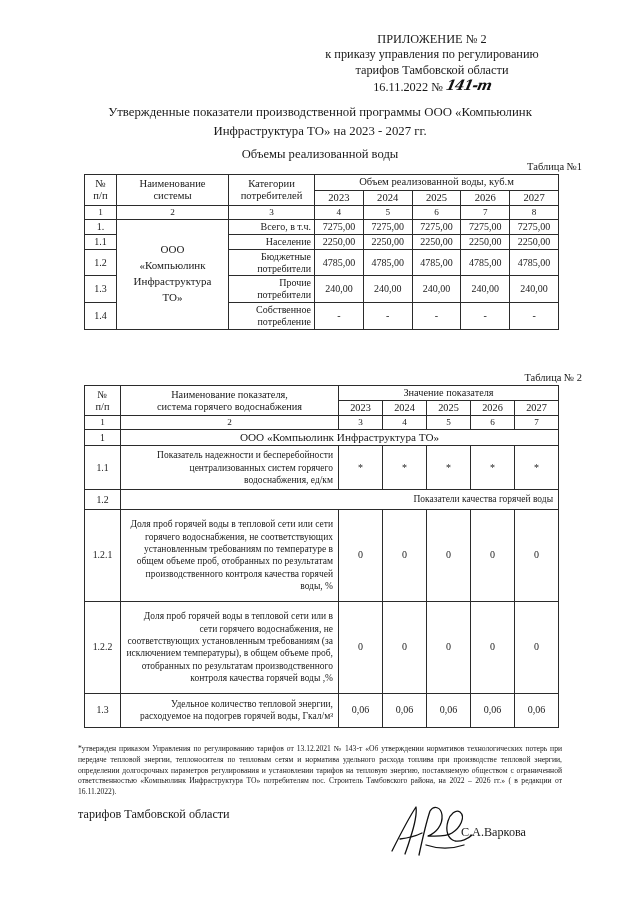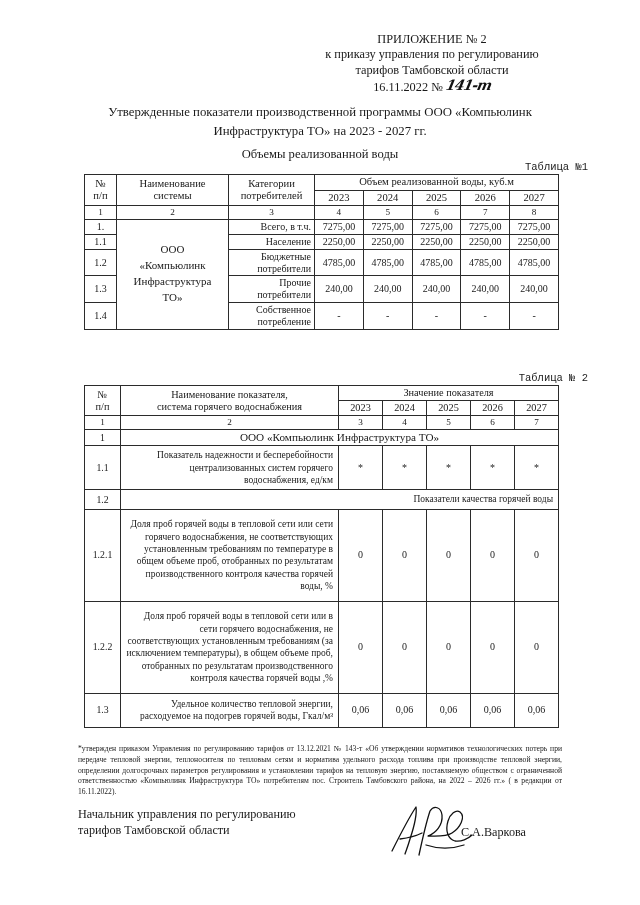--- a/index.html
+++ b/index.html
@@ -69,23 +69,22 @@
   .subtitle {
     position: absolute;
     top: 147px;
     left: 70px;
     width: 500px;
     text-align: center;
     font-size: 12.6px;
   }
   .tbl-caption {
     position: absolute;
-    right: 52px;
+    right: 58px;
     font-size: 10.5px;
-    font-family: Liberation Mono, monospace;
   }
   #cap1 { top: 161px; }
   #cap2 { top: 372px; }
 
   .section2-title {
     position: absolute;
     top: 346px;
     left: 70px;
     width: 500px;
     text-align: center;
@@ -392,21 +391,20 @@
         <td class="c val">0,06</td>
         <td class="c val">0,06</td>
       </tr>
     </tbody>
   </table>
 
   <div class="footnote">*утвержден приказом Управления по регулированию тарифов от 13.12.2021 № 143-т «Об утверждении нормативов технологических потерь при передаче тепловой энергии, теплоносителя по тепловым сетям и норматива удельного расхода топлива при производстве тепловой энергии, определении долгосрочных параметров регулирования и установлении тарифов на тепловую энергию, поставляемую обществом с ограниченной ответственностью «Компьюлинк Инфраструктура ТО» потребителям пос. Строитель Тамбовского района, на 2022 – 2026 гг.» ( в редакции от 16.11.2022).</div>
 
   <div class="sig-block">
     <div class="sig-role">
-      <div>Начальник управления по регулированию</div>
       <div>тарифов Тамбовской области</div>
     </div>
     <svg class="sig-scribble" viewBox="0 0 90 62" aria-hidden="true">
       <g fill="none" stroke="#111" stroke-width="1.3" stroke-linecap="round" stroke-linejoin="round">
         <path d="M6 50 C 14 34, 22 18, 30 6 C 31 13, 28 26, 24 38 C 22 45, 20 50, 19 53"></path>
         <path d="M14 38 C 22 37, 30 35, 36 32"></path>
         <path d="M33 54 C 36 40, 40 22, 44 10 C 48 4, 55 6, 56 14 C 57 24, 50 32, 42 35 C 50 35, 60 36, 66 32 C 74 27, 80 16, 74 11 C 70 8, 64 13, 62 20 C 59 30, 62 38, 69 40 C 75 41, 82 38, 86 34"></path>
         <path d="M40 44 C 52 48, 66 48, 78 44"></path>
       </g>
     </svg>

